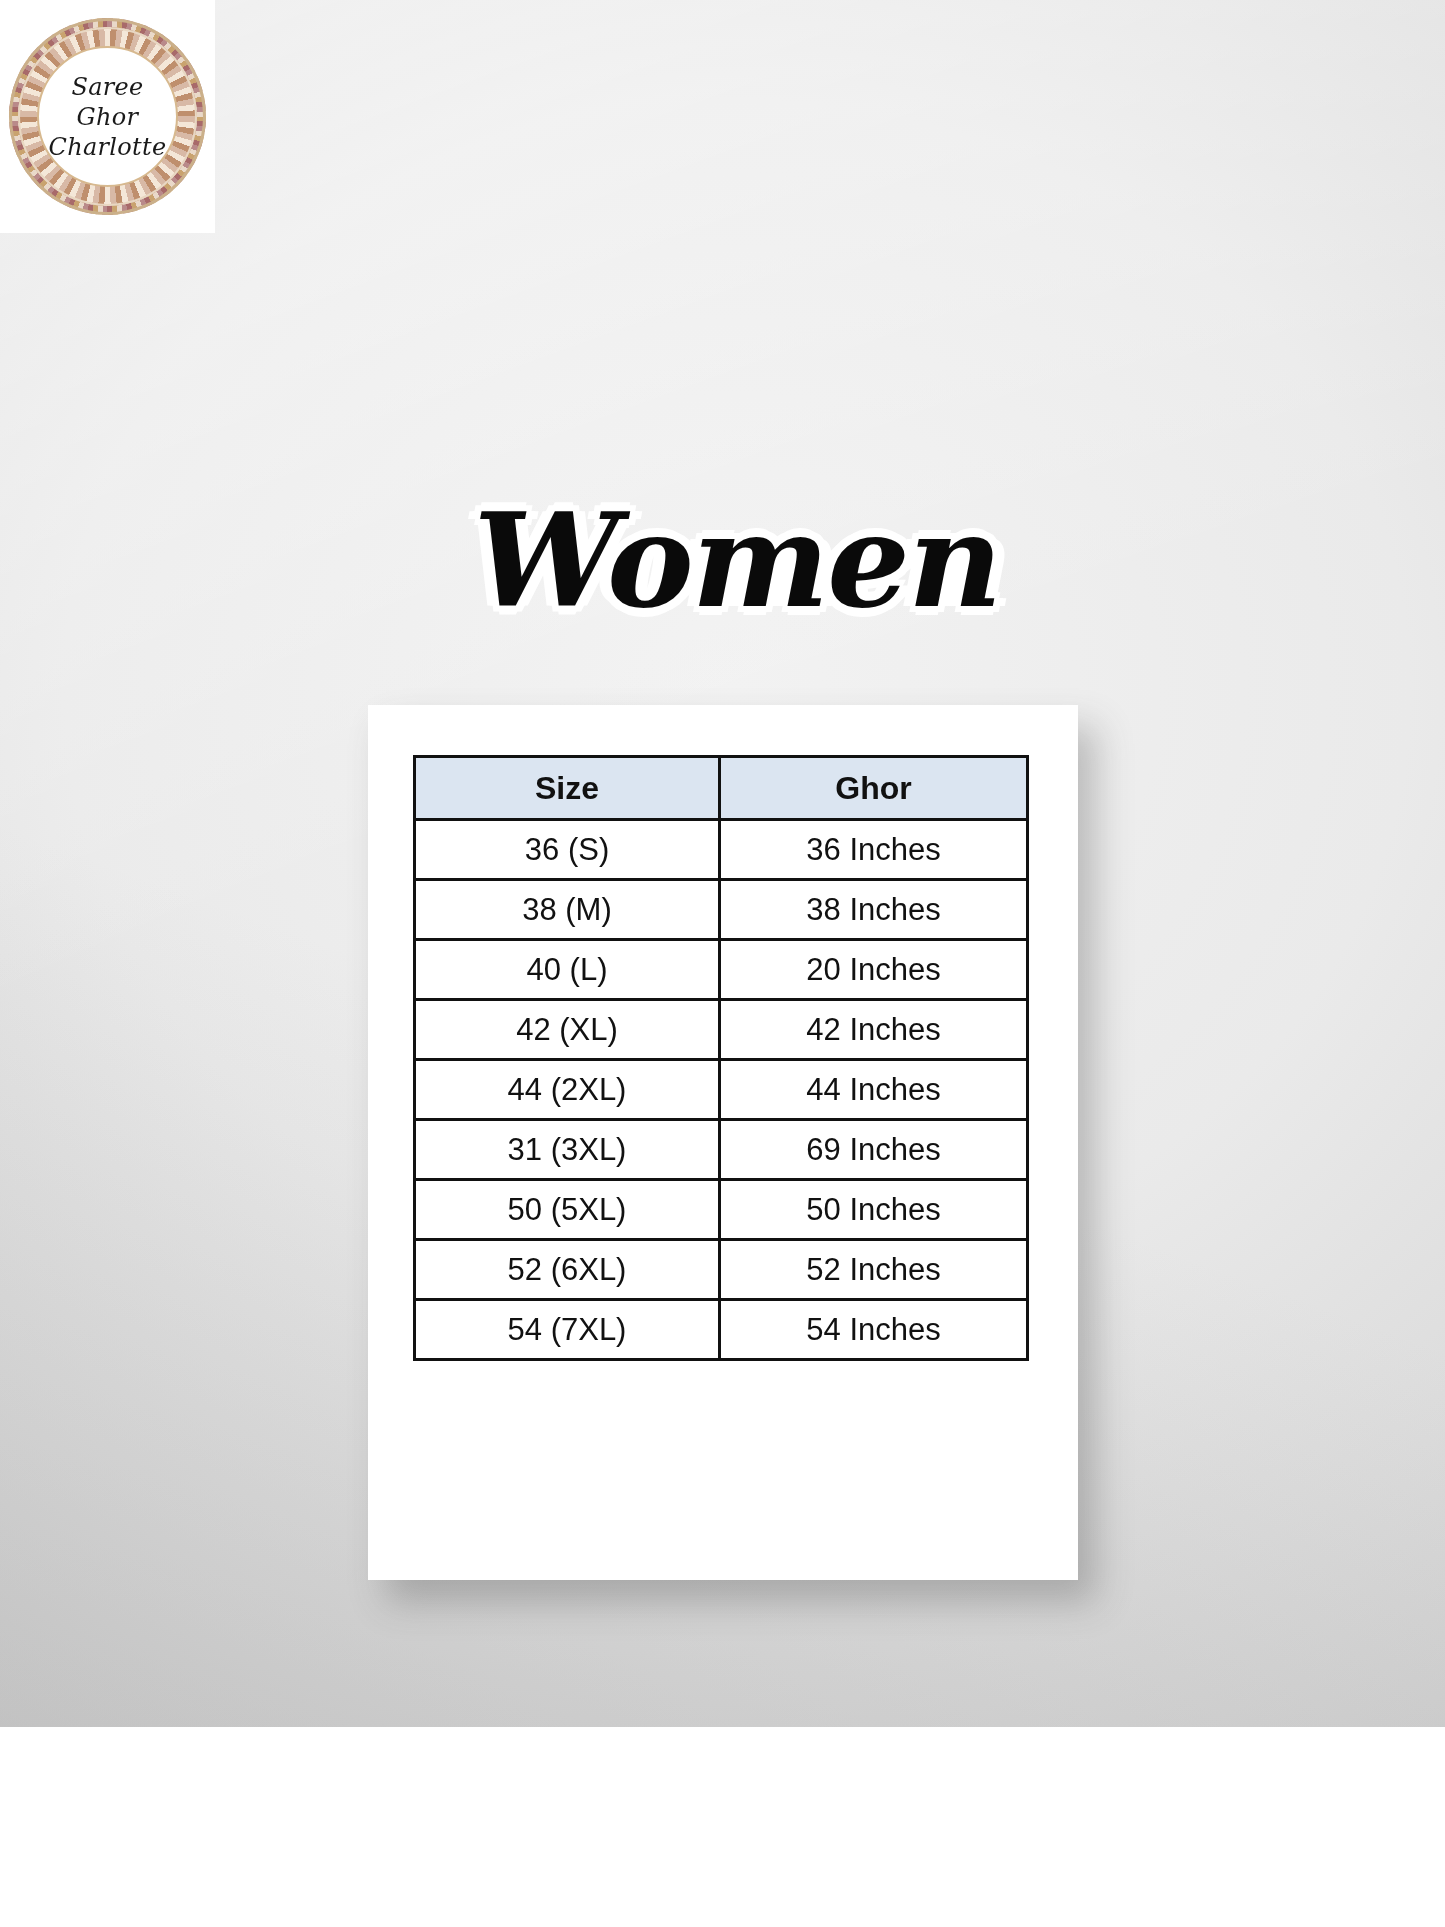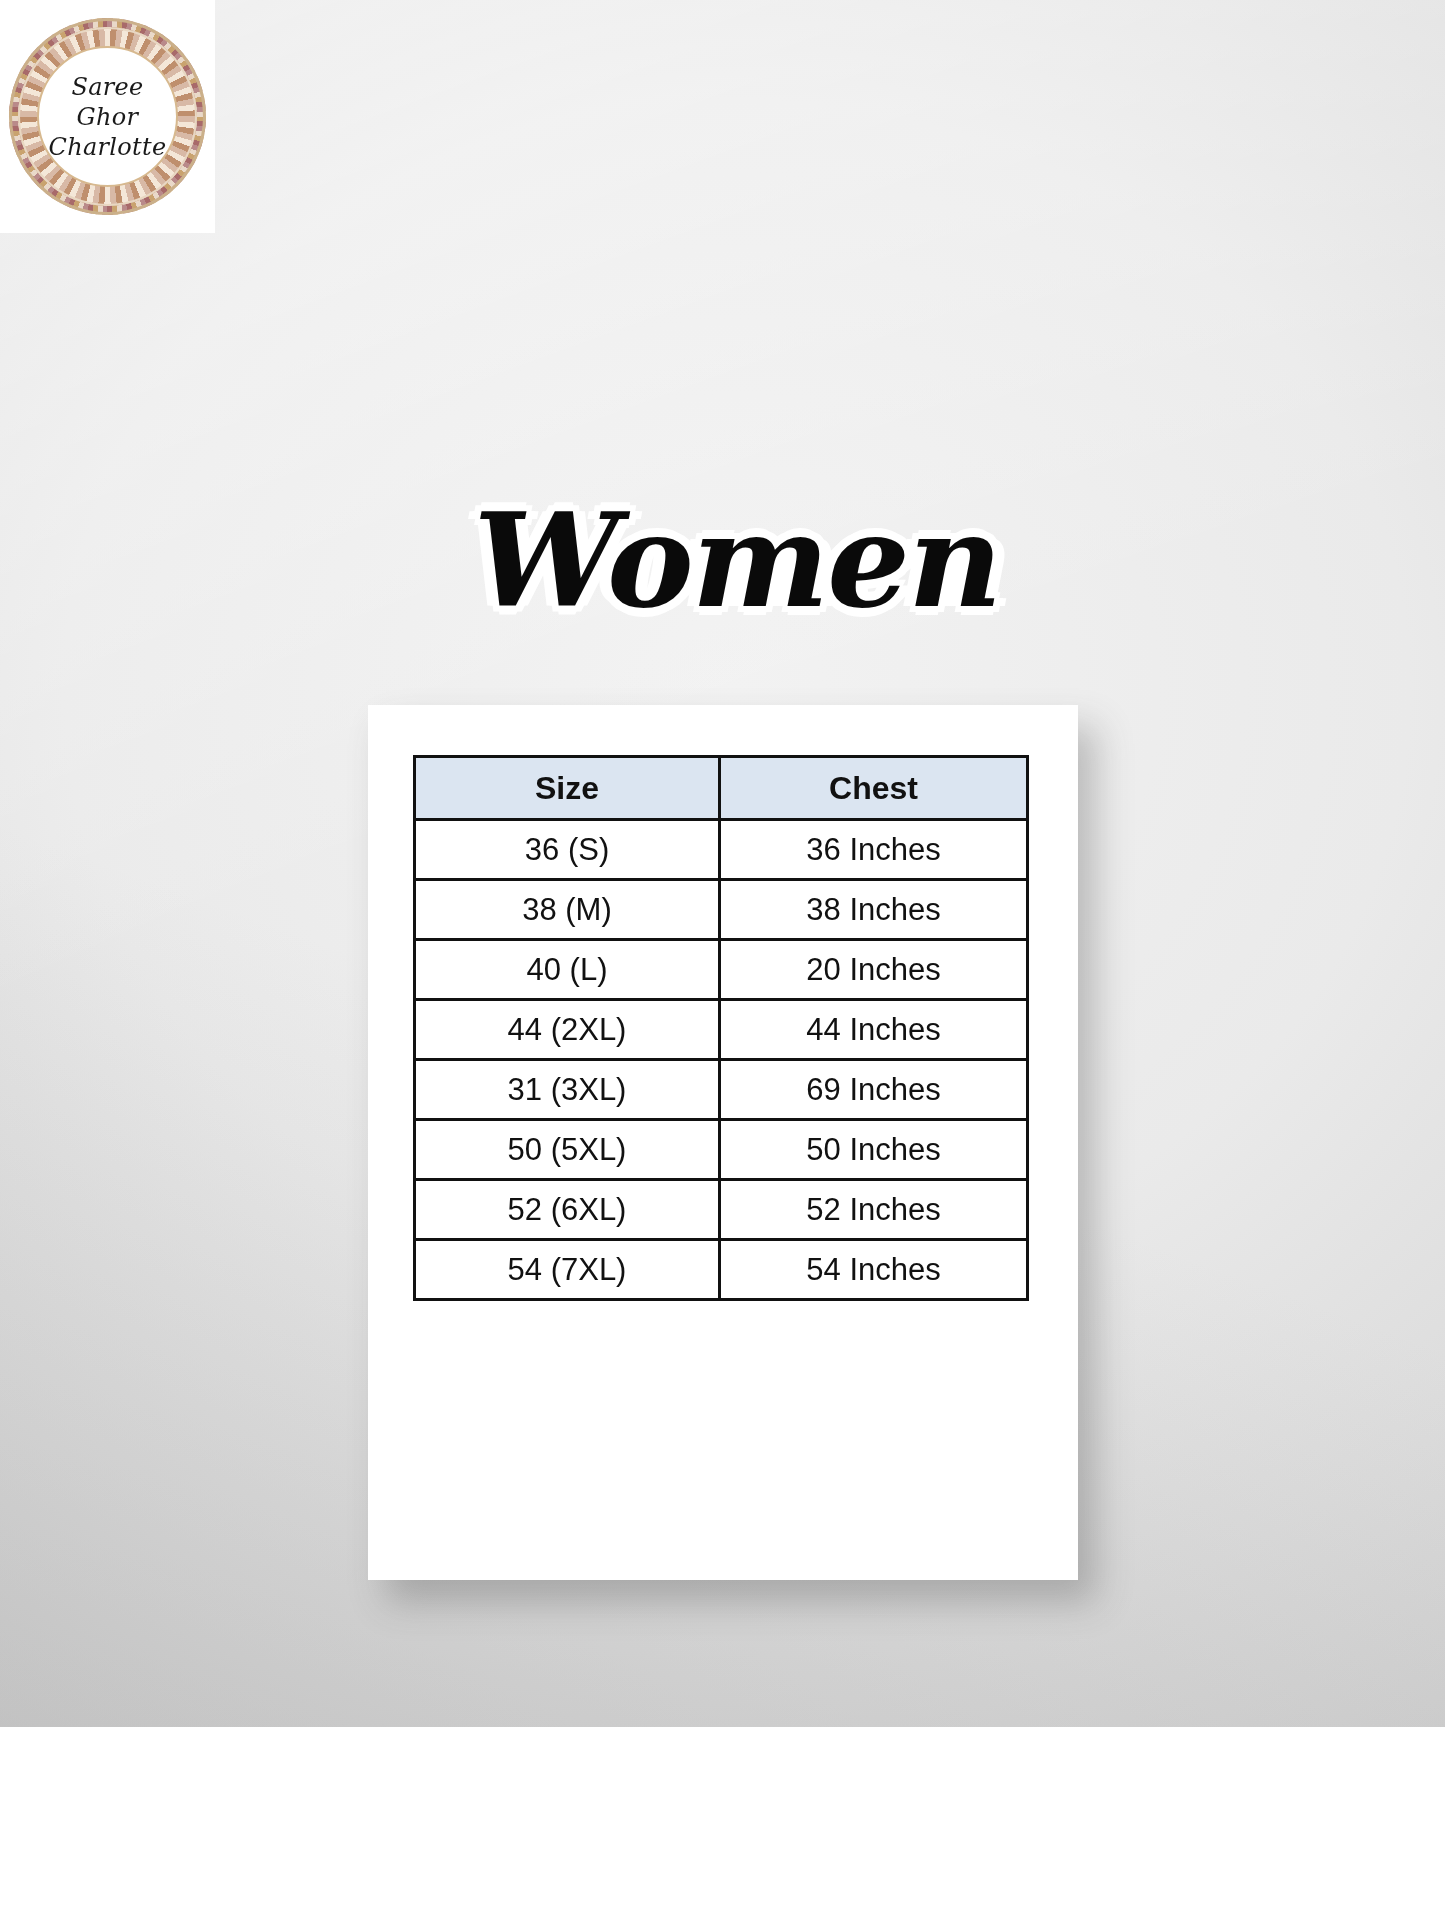--- a/index.html
+++ b/index.html
@@ -192,33 +192,37 @@
 
   <div class="title-wrap">
     <span class="title">Women</span>
   </div>
 
   <div class="card">
     <table class="size-chart">
       <tbody>
       <tr>
         <th class="col-head">Size</th>
-        <th class="col-head">Chest</th>
+        <th class="col-head">Ghor</th>
       </tr>
       <tr>
         <td>36  (S)</td>
         <td>36 Inches</td>
       </tr>
       <tr>
         <td>38 (M)</td>
         <td>38 Inches</td>
       </tr>
       <tr>
         <td>40  (L)</td>
         <td>20 Inches</td>
+      </tr>
+      <tr>
+        <td>42 (XL)</td>
+        <td>42 Inches</td>
       </tr>
       <tr>
         <td>44 (2XL)</td>
         <td>44 Inches</td>
       </tr>
       <tr>
         <td>31 (3XL)</td>
         <td>69 Inches</td>
       </tr>
       <tr>

